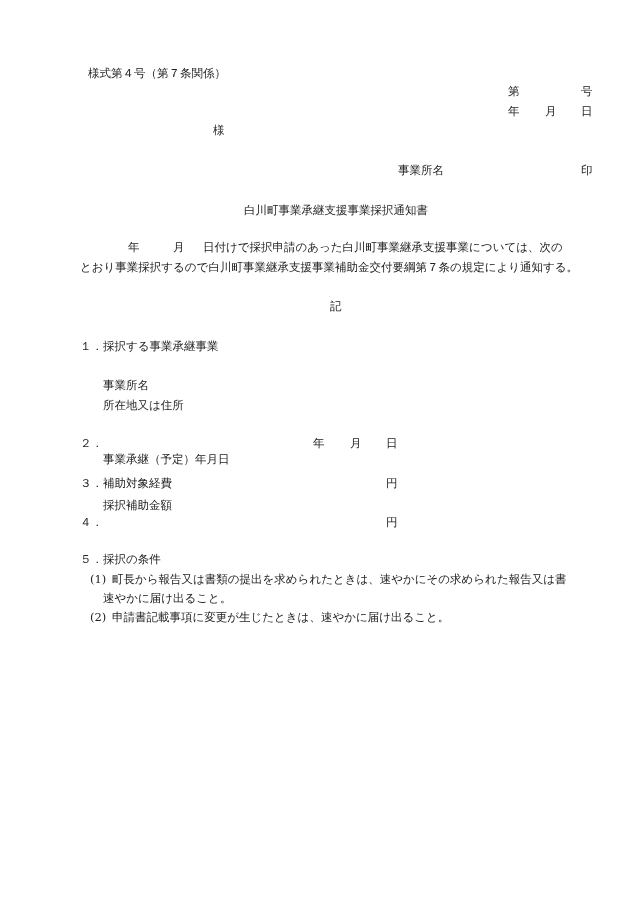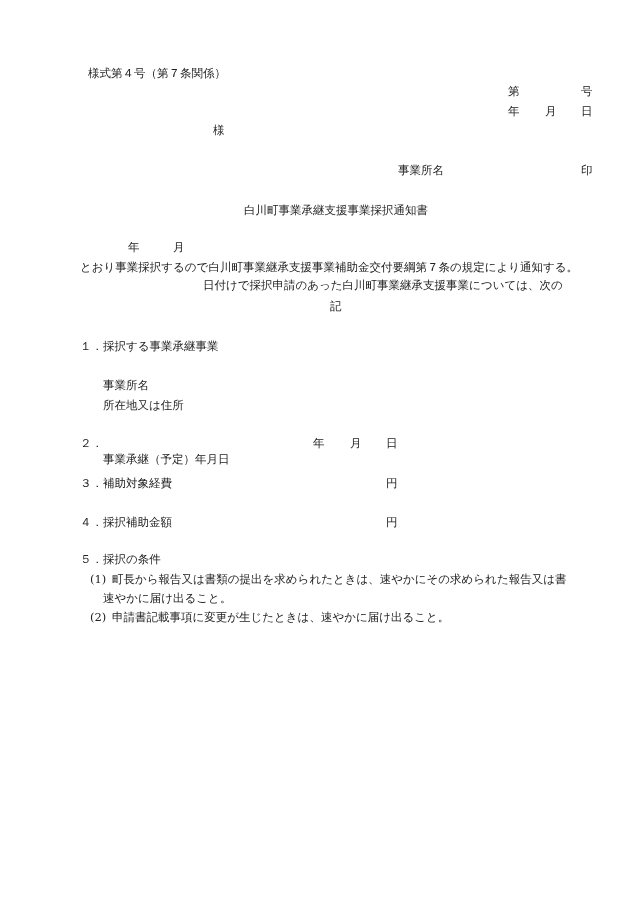--- a/index.html
+++ b/index.html
@@ -22,42 +22,42 @@
 
   <span class="t" style="left:213px;top:123px;">様</span>
 
   <span class="t" style="left:398px;top:163px;">事業所名</span>
   <span class="t" style="left:581px;top:163px;">印</span>
 
   <span class="t" style="left:236px;top:203px;margin-left:8px;">白川町事業承継支援事業採択通知書</span>
 
   <span class="t" style="left:128px;top:240px;">年</span>
   <span class="t" style="left:173px;top:240px;">月</span>
-  <span class="t" style="left:203px;top:240px;margin-top:38px;">日付けで採択申請のあった白川町事業継承支援事業については、次の</span>
+  <span class="t" style="left:203px;top:240px;">日付けで採択申請のあった白川町事業継承支援事業については、次の</span>
   <span class="t" style="left:80px;top:260px;text-align:right;">とおり事業採択するので白川町事業継承支援事業補助金交付要綱第７条の規定により通知する。</span>
 
   <span class="t" style="left:330px;top:299px;">記</span>
 
   <span class="t" style="left:80px;top:339px;">１．</span>
   <span class="t" style="left:103px;top:339px;">採択する事業承継事業</span>
   <span class="t" style="left:103px;top:378px;">事業所名</span>
   <span class="t" style="left:103px;top:398px;">所在地又は住所</span>
 
   <span class="t" style="left:80px;top:436px;">２．</span>
   <span class="t" style="left:103px;top:452px;">事業承継（予定）年月日</span>
   <span class="t" style="left:313px;top:436px;">年</span>
   <span class="t" style="left:350px;top:436px;">月</span>
   <span class="t" style="left:386px;top:436px;">日</span>
 
   <span class="t" style="left:80px;top:476px;">３．</span>
   <span class="t" style="left:103px;top:476px;">補助対象経費</span>
   <span class="t" style="left:386px;top:476px;">円</span>
 
   <span class="t" style="left:80px;top:515px;">４．</span>
-  <span class="t" style="left:103px;top:515px;">採択補助金額</span>
+  <span class="t" style="left:103px;top:498px;">採択補助金額</span>
   <span class="t" style="left:386px;top:515px;">円</span>
 
   <span class="t" style="left:80px;top:552px;">５．</span>
   <span class="t" style="left:103px;top:552px;">採択の条件</span>
 
   <span class="t" style="left:90px;top:572px;">(1)</span>
   <span class="t" style="left:112px;top:572px;">町長から報告又は書類の提出を求められたときは、速やかにその求められた報告又は書</span>
   <span class="t" style="left:103px;top:591px;">速やかに届け出ること。</span>
 
   <span class="t" style="left:90px;top:610px;">(2)</span>

